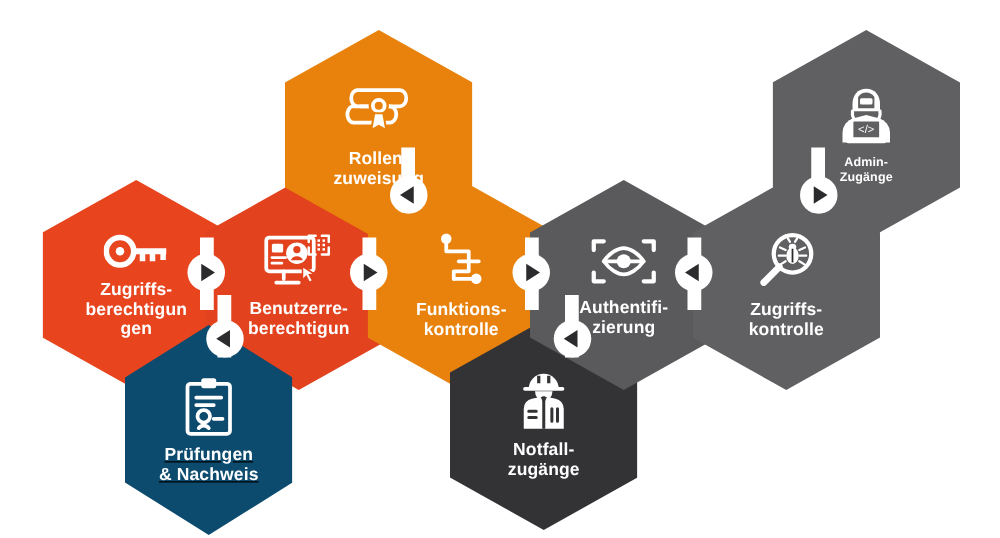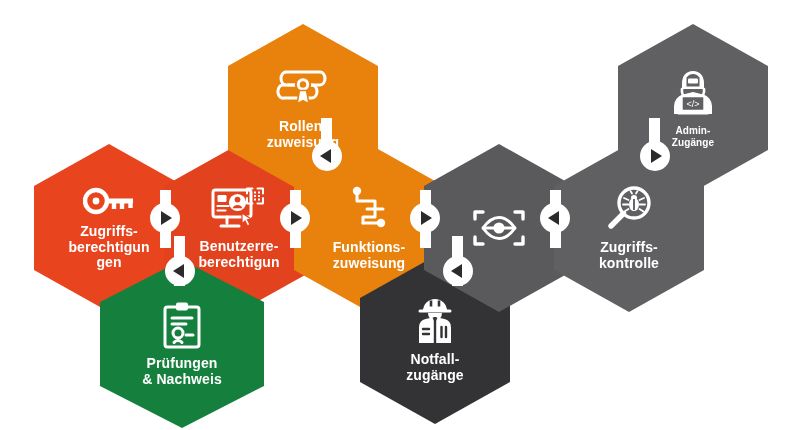--- a/index.html
+++ b/index.html
@@ -123,21 +123,21 @@
       <path d="M6 19h30a5 6.5 0 0 1 0 13H8a5 6.5 0 0 1 -2-13z" stroke="#fff" stroke-width="3" stroke-linejoin="round"></path>
       <circle cx="27" cy="18.5" r="7.2" fill="#fff" stroke="#E8820C" stroke-width="2"></circle>
       <circle cx="27" cy="18.5" r="3.2" fill="#E8820C"></circle>
       <path d="M23.4 24.5 L21 38 l6-3.4 l6 3.4 l-2.4-13.5z" fill="#fff" stroke="#E8820C" stroke-width="1.6" stroke-linejoin="round"></path>
     </svg></span>
         <div class="label" style="font-size: 14px;">Rollen-
 zuweisung</div>
       </div>
     </div>
     <div class="hexwrap" style="left: 100px; top: 260px; width: 150px; height: 168px; z-index: 13;">
-      <div class="hex" style="width: 164px; height: 168px; background: #15803d;">
+      <div class="hex" style="width: 134px; height: 168px; background: #0c4a6e; text-decoration: underline;">
         <span class="icon"><svg width="42" height="48" viewBox="0 0 42 48" fill="none">
       <rect x="4" y="6" width="34" height="40" rx="2.5" stroke="#fff" stroke-width="3"></rect>
       <rect x="15" y="1.5" width="12" height="8" rx="2" fill="#fff"></rect>
       <path d="M11 17h20 M11 23h14" stroke="#fff" stroke-width="3" stroke-linecap="round"></path>
       <circle cx="17" cy="32" r="5" stroke="#fff" stroke-width="3"></circle>
       <path d="M13 41.5a5 5 0 0 1 8 0" stroke="#fff" stroke-width="3" stroke-linecap="round"></path>
       <path d="M25 34h7" stroke="#fff" stroke-width="3" stroke-linecap="round"></path>
     </svg></span>
         <div class="label" style="font-size: 14px;">Prüfungen
 &amp; Nachweis</div>
@@ -147,21 +147,21 @@
       <div class="hex" style="width: 150px; height: 168px; background: rgb(232, 130, 12);">
         <span class="icon"><svg width="40" height="48" viewBox="0 0 40 48" fill="none">
       <circle cx="8" cy="6" r="4.2" fill="#fff"></circle>
       <path d="M8 10.5 V16 H26 V24" stroke="#fff" stroke-width="3" fill="none" stroke-linecap="round" stroke-linejoin="round"></path>
       <path d="M18 24 h16" stroke="#fff" stroke-width="3" stroke-linecap="round"></path>
       <path d="M26 24 V32 H14 V38" stroke="#fff" stroke-width="3" fill="none" stroke-linecap="round" stroke-linejoin="round"></path>
       <path d="M14 38 H30" stroke="#fff" stroke-width="3" stroke-linecap="round"></path>
       <circle cx="32" cy="38" r="4.2" fill="#fff"></circle>
     </svg></span>
         <div class="label" style="font-size: 14px;">Funktions-
-zuweisung</div>
+kontrolle</div>
       </div>
     </div>
     <div class="hexwrap" style="left: 360px; top: 256px; width: 152px; height: 168px; z-index: 15;">
       <div class="hex" style="width: 150px; height: 168px; background: rgb(51, 51, 54);">
         <span class="icon"><svg width="52" height="48" viewBox="0 0 52 48" fill="none">
       <path d="M14 14a12 12 0 0 1 24 0z" fill="#fff"></path>
       <path d="M11 14h30" stroke="#fff" stroke-width="3" stroke-linecap="round"></path>
       <path d="M22 3.5v6 M30 3.5v6" stroke="#333336" stroke-width="2.6"></path>
       <path d="M19 16a7 8 0 0 0 14 0" fill="#fff"></path>
       <path d="M10 46V30a8 8 0 0 1 6.5-8L26 20l9.5 2A8 8 0 0 1 42 30v16z" fill="#fff"></path>
@@ -176,20 +176,22 @@
     </div>
     <div class="hexwrap" style="left: 424px; top: 144px; width: 150px; height: 168px; z-index: 16;">
       <div class="hex" style="width: 150px; height: 168px; background: rgb(90, 90, 92);">
         <span class="icon"><svg width="56" height="44" viewBox="0 0 56 44" fill="none">
       <path d="M4 13V6h8 M44 6h8v7 M52 31v7h-8 M12 38H4v-7" stroke="#fff" stroke-width="3.4" stroke-linecap="round" stroke-linejoin="round"></path>
       <path d="M12 22c5-7 11.5-10.5 16-10.5S39 15 44 22" stroke="#fff" stroke-width="3"></path>
       <path d="M12 22h32" stroke="#fff" stroke-width="3" stroke-linecap="round"></path>
       <path d="M12 22c5 7 11.5 10.5 16 10.5S39 29 44 22" stroke="#fff" stroke-width="3"></path>
       <circle cx="28" cy="22" r="5.6" fill="#fff"></circle>
     </svg></span>
+        <div class="label" style="font-size: 14px;">Authentifi-
+zierung</div>
       </div>
     </div>
     <div class="hexwrap" style="left: 554px; top: 144px; width: 150px; height: 168px; z-index: 17;">
       <div class="hex" style="width: 150px; height: 168px; background: rgb(96, 96, 98);">
         <span class="icon"><svg width="48" height="48" viewBox="0 0 48 48" fill="none">
       <circle cx="29" cy="18" r="15" stroke="#fff" stroke-width="3.4"></circle>
       <path d="M18.5 28.5 L6 41" stroke="#fff" stroke-width="5.4" stroke-linecap="round"></path>
       <ellipse cx="29" cy="19.5" rx="5" ry="6.6" fill="#fff"></ellipse>
       <ellipse cx="29" cy="12.5" rx="3" ry="2.6" fill="#fff"></ellipse>
       <path d="M27 8.5l-1.6-2.6M31 8.5l1.6-2.6" stroke="#fff" stroke-width="1.8" stroke-linecap="round"></path>

